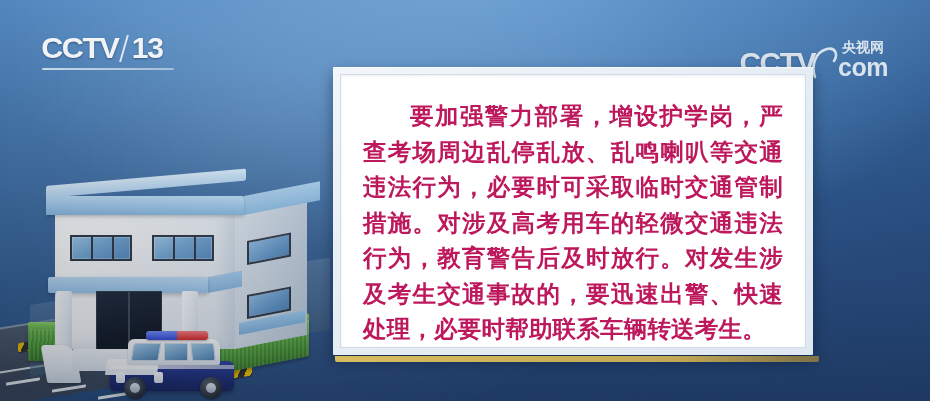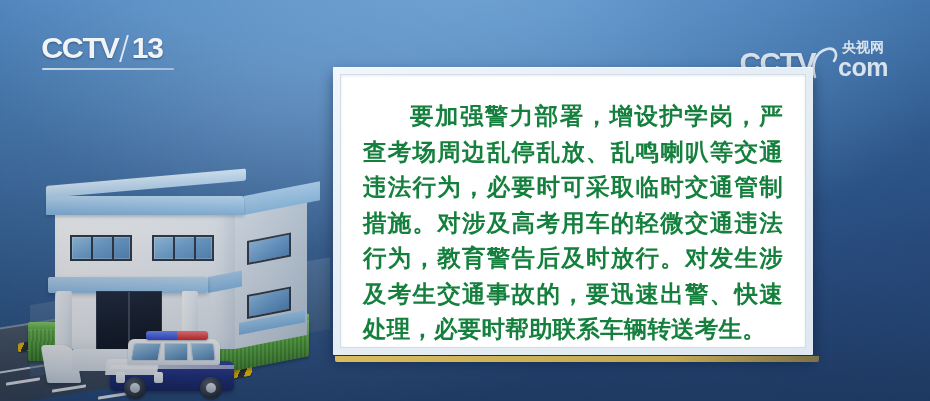--- a/index.html
+++ b/index.html
@@ -296,21 +296,21 @@
     position:relative; width:100%; height:100%;
     background:#ffffff;
     border:1px solid #d2dde8;
     padding:24px 22px 18px 22px;
     box-shadow:inset 0 1px 3px rgba(120,145,175,0.18);
   }
   .panel-text {
     font-size:23.5px;
     line-height:35.5px;
     font-weight:bold;
-    color:#15803d;
+    color:#be185d;
     text-indent:47px;
     letter-spacing:0.2px;
     font-family:"DejaVu Sans", "Liberation Sans", sans-serif;
     text-align:justify;
     text-justify:inter-ideograph;
   }
 </style>
 </head>
 <body>
 

